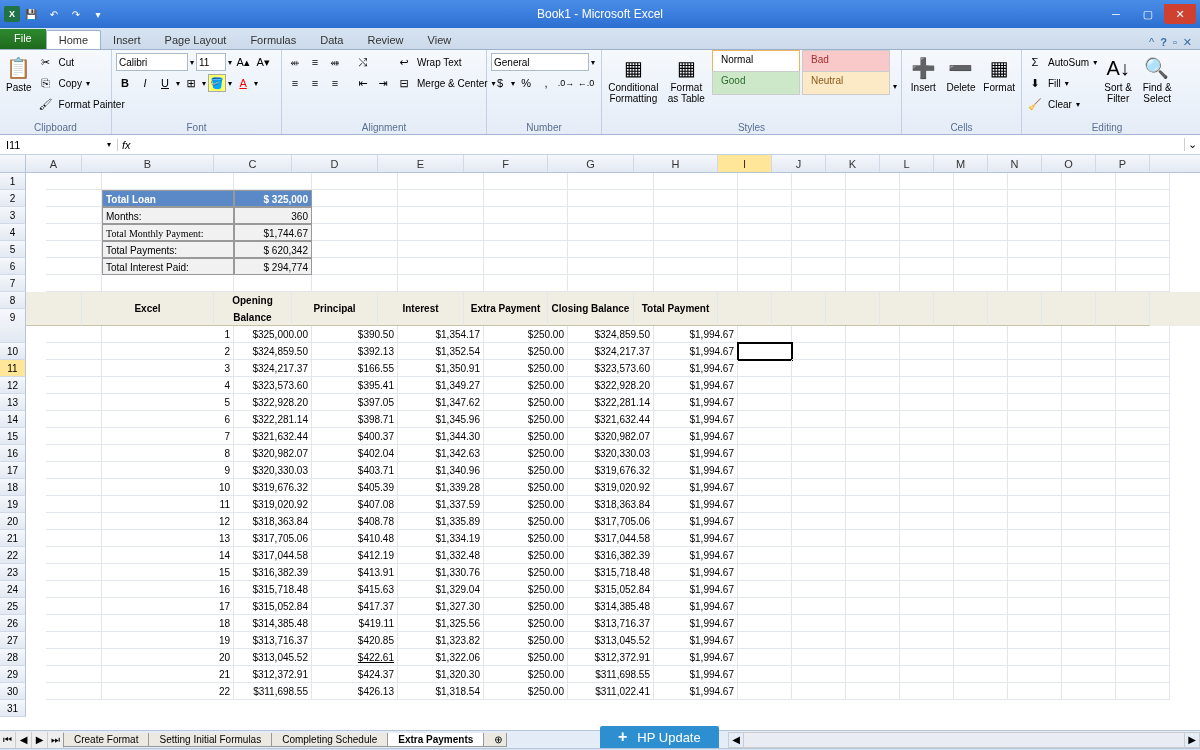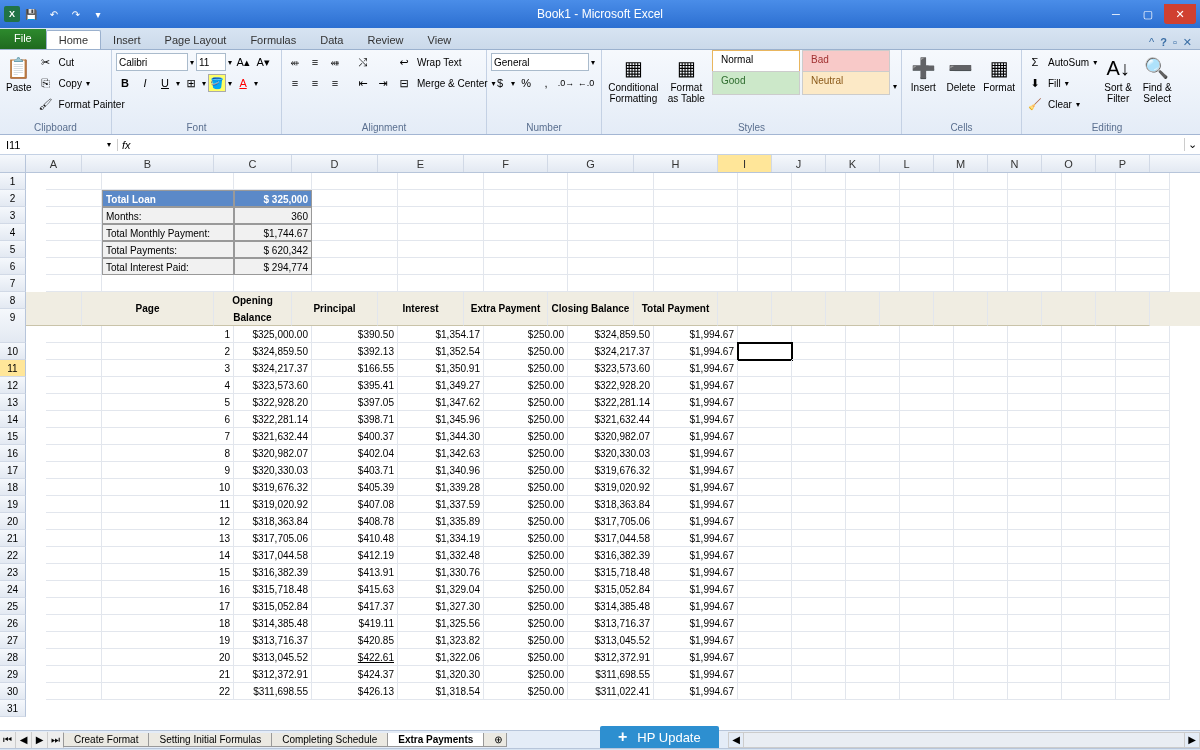--- a/index.html
+++ b/index.html
@@ -434,21 +434,21 @@
           <div class="cell " style="width: 54px;"></div>
           <div class="cell " style="width: 54px;"></div>
           <div class="cell " style="width: 54px;"></div>
           <div class="cell " style="width: 54px;"></div>
           <div class="cell " style="width: 54px;"></div>
           <div class="cell " style="width: 54px;"></div>
           <div class="cell " style="width: 54px;"></div>
         </div>
         <div class="cell-row">
           <div class="cell " style="width: 56px;"></div>
-          <div class="cell summary-row" style="width: 132px; border: 1px solid rgb(153, 153, 153);">Total Monthly  Payment:</div>
+          <div class="cell summary-row" style="width: 132px; border: 1px solid rgb(153, 153, 153); font-family: Liberation Serif, serif;">Total Monthly  Payment:</div>
           <div class="cell summary-row r" style="width: 78px; border: 1px solid rgb(153, 153, 153);">$1,744.67</div>
           <div class="cell " style="width: 86px;"></div>
           <div class="cell " style="width: 86px;"></div>
           <div class="cell " style="width: 84px;"></div>
           <div class="cell " style="width: 86px;"></div>
           <div class="cell " style="width: 84px;"></div>
           <div class="cell " style="width: 54px;"></div>
           <div class="cell " style="width: 54px;"></div>
           <div class="cell " style="width: 54px;"></div>
           <div class="cell " style="width: 54px;"></div>
@@ -506,21 +506,21 @@
           <div class="cell " style="width: 54px;"></div>
           <div class="cell " style="width: 54px;"></div>
           <div class="cell " style="width: 54px;"></div>
           <div class="cell " style="width: 54px;"></div>
           <div class="cell " style="width: 54px;"></div>
           <div class="cell " style="width: 54px;"></div>
           <div class="cell " style="width: 54px;"></div>
         </div>
         <div class="header-row">
           <div class="cell c b" style="width: 56px; height: 34px;"></div>
-          <div class="cell c b" style="width: 132px; height: 34px; background: rgb(240, 237, 226);">Page</div>
+          <div class="cell c b" style="width: 132px; height: 34px; background: rgb(240, 237, 226);">Excel</div>
           <div class="cell c b" style="width: 78px; height: 34px; background: rgb(240, 237, 226);">Opening Balance</div>
           <div class="cell c b" style="width: 86px; height: 34px; background: rgb(240, 237, 226);">Principal</div>
           <div class="cell c b" style="width: 86px; height: 34px; background: rgb(240, 237, 226);">Interest</div>
           <div class="cell c b" style="width: 84px; height: 34px; background: rgb(240, 237, 226);">Extra Payment</div>
           <div class="cell c b" style="width: 86px; height: 34px; background: rgb(240, 237, 226);">Closing Balance</div>
           <div class="cell c b" style="width: 84px; height: 34px; background: rgb(240, 237, 226);">Total Payment</div>
           <div class="cell c b" style="width: 54px; height: 34px;"></div>
           <div class="cell c b" style="width: 54px; height: 34px;"></div>
           <div class="cell c b" style="width: 54px; height: 34px;"></div>
           <div class="cell c b" style="width: 54px; height: 34px;"></div>

